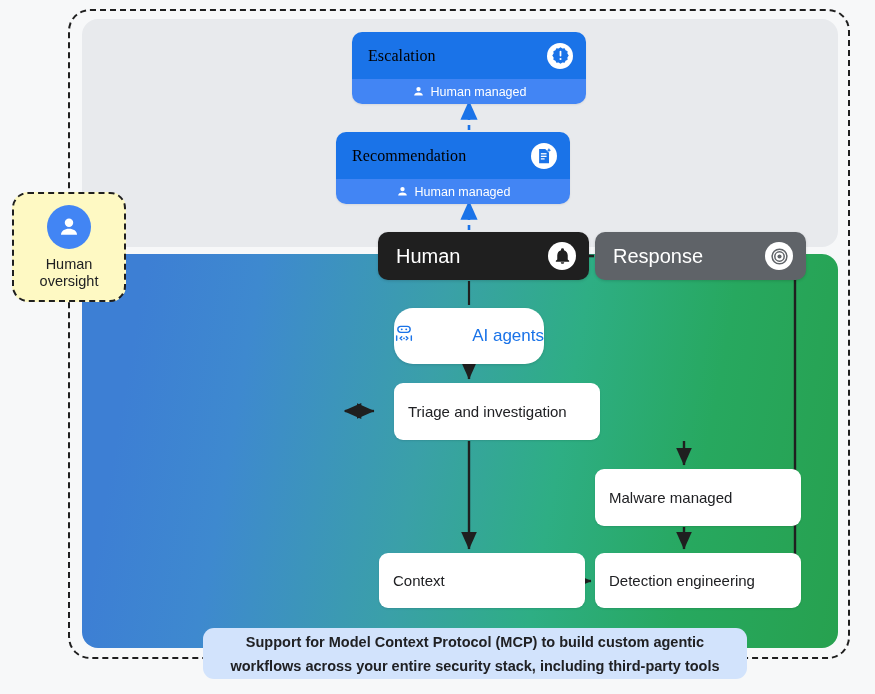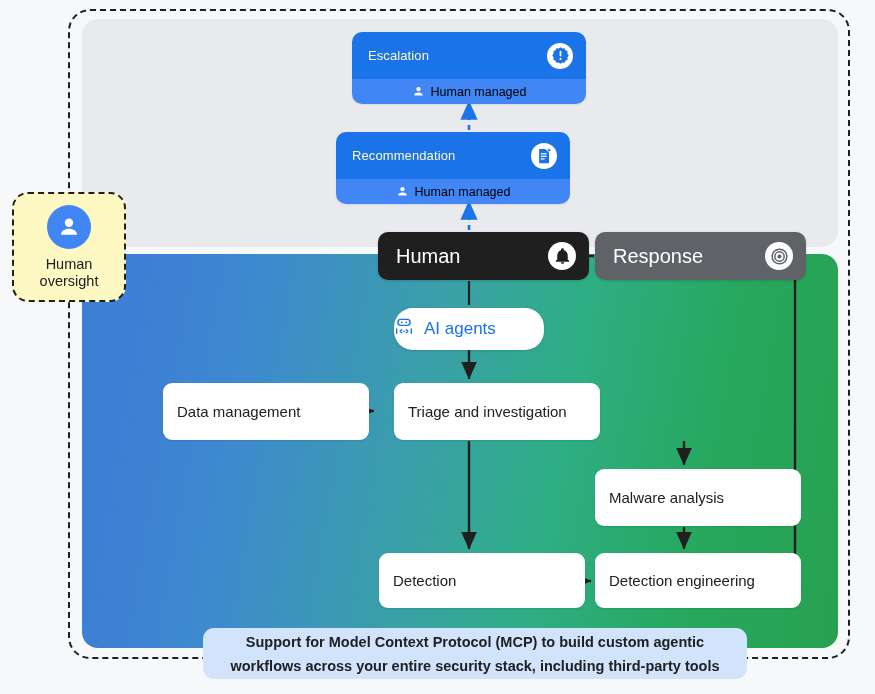--- a/index.html
+++ b/index.html
@@ -47,51 +47,51 @@
     font-size:14.5px;line-height:17px;color:#202124;text-align:center;
   }
 
   
   .bluecard{position:absolute;width:234px;border-radius:10px;overflow:hidden;z-index:6;
     box-shadow:0 1px 2px rgba(0,0,0,.08);}
   .bluecard .hd{
     height:47px;background:#1a73e8;display:flex;align-items:center;
     padding:0 13px 0 16px;justify-content:space-between;
   }
-  .bluecard .hd .t{color:#fef9c3;font-size:13px;font-weight:400;letter-spacing:.1px;}
+  .bluecard .hd .t{color:#000000;font-size:16px;font-weight:400;letter-spacing:.1px;font-family:Liberation Serif, serif;}
   .bluecard .hd .ic{
     width:26px;height:26px;border-radius:50%;background:#fff;flex:0 0 26px;
     display:flex;align-items:center;justify-content:center;
   }
   .bluecard .sub{
     height:25px;background:#4285f4;display:flex;align-items:center;justify-content:center;
-    gap:6px;color:#000000;font-size:12.5px;
+    gap:6px;color:#ffffff;font-size:12.5px;
   }
   #escalation{left:352px;top:32px;}
   #recommendation{left:336px;top:132px;}
 
   
   .darkpill{
     position:absolute;border-radius:10px;display:flex;align-items:center;
     justify-content:space-between;padding:0 13px 0 18px;z-index:6;
     box-shadow:0 1px 3px rgba(0,0,0,.15);
   }
   .darkpill .t{color:#fff;font-size:20px;}
   .darkpill .ic{
     width:28px;height:28px;border-radius:50%;background:#fff;flex:0 0 28px;
     display:flex;align-items:center;justify-content:center;
   }
   #alert{left:378px;top:232px;width:180px;height:48px;background:#1f1f1f;}
   #detection{left:595px;top:232px;width:180px;height:48px;background:#5f6368;}
 
   
   #aiagents{
-    position:absolute;left:394px;top:308px;width:150px;height:42px;
+    position:absolute;left:394px;top:308px;width:150px;height:56px;
     background:#fff;border-radius:19px;display:flex;align-items:center;
-    justify-content:flex-start;gap:10px;z-index:6;
+    justify-content:space-between;gap:10px;z-index:6;
     box-shadow:0 1px 3px rgba(0,0,0,.12);
   }
   #aiagents .t{color:#1a73e8;font-size:17px;font-weight:500;}
 
   
   .wbox{
     position:absolute;background:#fff;border-radius:9px;z-index:6;
     display:flex;align-items:center;padding:0 14px;
     font-size:15px;line-height:19px;color:#202124;
     box-shadow:0 1px 2px rgba(0,0,0,.10);
@@ -244,31 +244,28 @@
         <circle cx="9.3" cy="6.4" r="1.15" fill="#1a73e8" stroke="none"></circle>
         <circle cx="14.7" cy="6.4" r="1.15" fill="#1a73e8" stroke="none"></circle>
         <path d="M3.2 14.2v5.4M20.8 14.2v5.4"></path>
         <path d="M9.3 15.4L7.3 17.2l2 1.8M14.7 15.4l2 1.8-2 1.8"></path>
         <circle cx="12" cy="17.2" r="1.05" fill="#1a73e8" stroke="none"></circle>
       </svg>
     </span>
     <span class="t">AI agents</span>
   </div>
 
-  <div class="wbox" id="data-management">
-    <span>Data management</span>
-  </div>
   <div class="wbox" id="triage">
     <span>Triage and investigation</span>
   </div>
   <div class="wbox" id="malware">
-    <span>Malware analysis</span>
+    <span>Malware managed</span>
   </div>
   <div class="wbox" id="response">
-    <span>Detection</span>
+    <span>Context</span>
   </div>
   <div class="wbox" id="detection-eng">
     <span>Detection engineering</span>
   </div>
 
   <div id="mcp">
     <span>Support for Model Context Protocol (MCP) to build custom agentic workflows across your entire security stack, including third-party tools</span>
   </div>
 
 </div>

